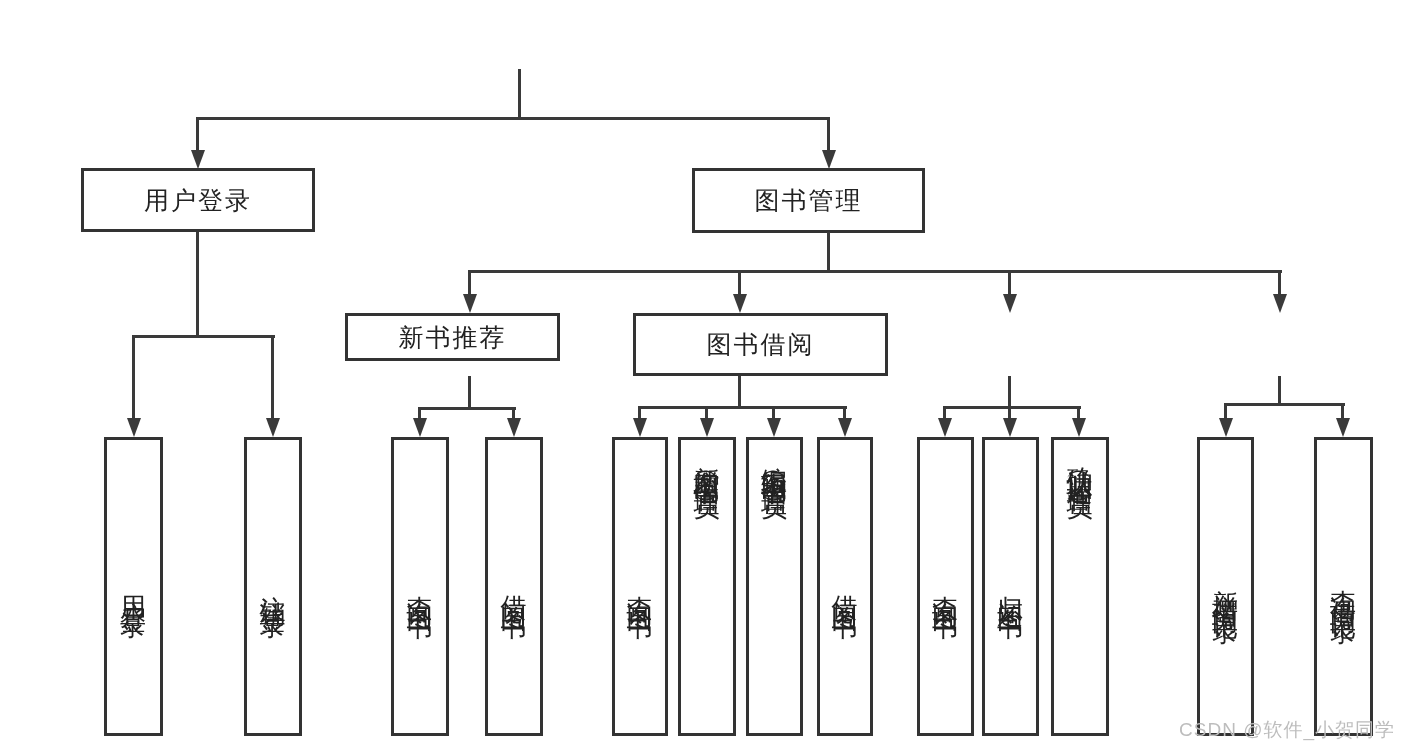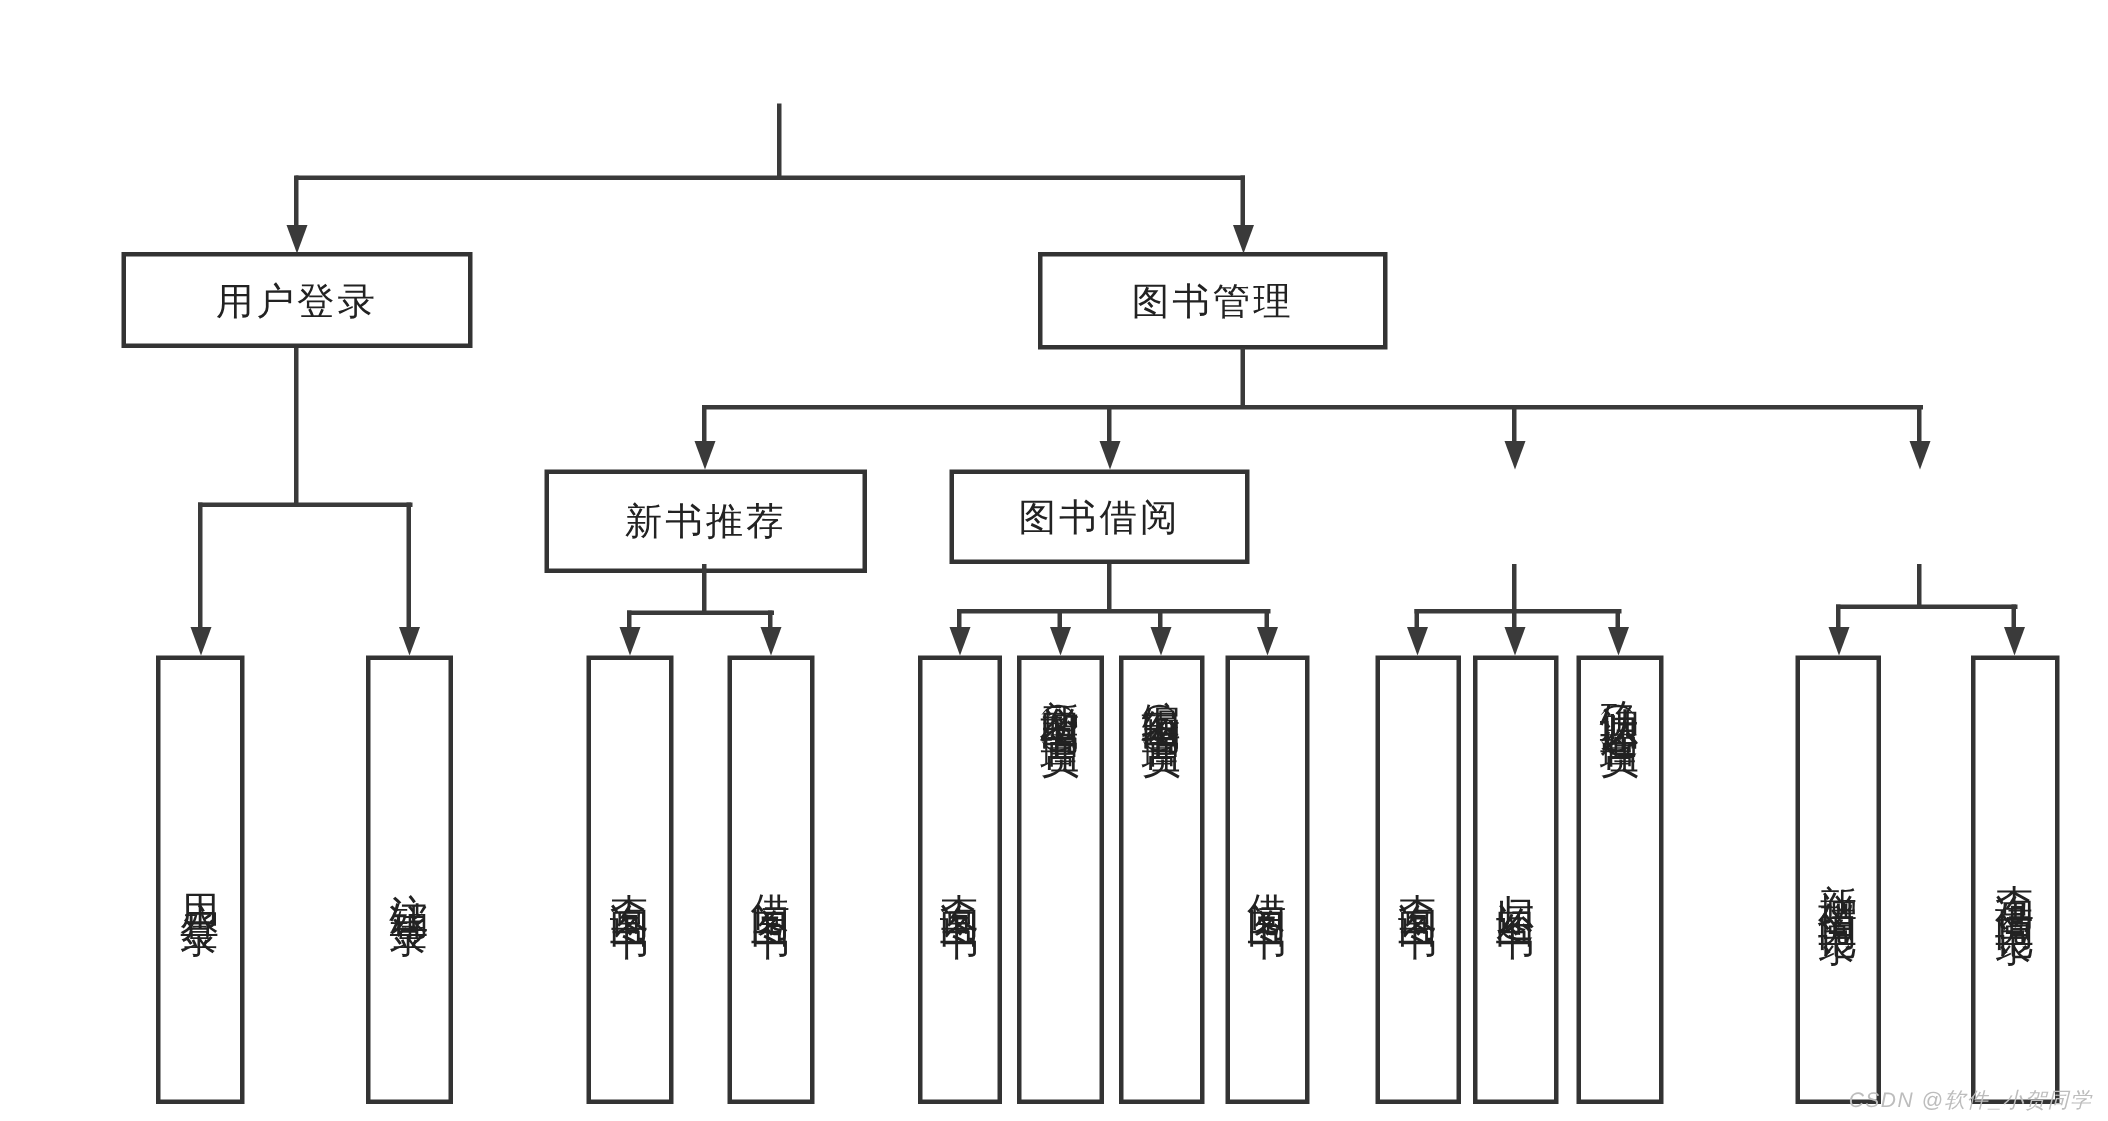--- a/index.html
+++ b/index.html
@@ -21,42 +21,42 @@
   .vbox.long .vlabel{letter-spacing:4px;}
   .vl{position:absolute;width:3px;background:#3a3a3a;}
   .hl{position:absolute;height:3px;background:#3a3a3a;}
   .arr{
     position:absolute;width:0;height:0;
     border-left:7px solid transparent;border-right:7px solid transparent;
     border-top:19px solid #3a3a3a;
   }
   .watermark{
     position:absolute;right:10px;bottom:4px;
-    font-size:14px;color:#bdbdbd;letter-spacing:1px;white-space:nowrap;font-style:italic;
+    font-size:19px;color:#bdbdbd;letter-spacing:1px;white-space:nowrap;
   }
 </style>
 </head>
 <body>
 
 <div class="canvas">
 
 
   <div class="node" style="left:81px;top:168px;width:234px;height:64px">
     <span class="hlabel">用户登录</span>
   </div>
 
   <div class="node" style="left:692px;top:168px;width:233px;height:65px">
     <span class="hlabel">图书管理</span>
   </div>
 
-  <div class="node" style="left:363px;top:313px;width:215px;height:69px">
+  <div class="node" style="left:345px;top:313px;width:215px;height:48px">
     <span class="hlabel">新书推荐</span>
   </div>
 
-  <div class="node" style="left:633px;top:313px;width:200px;height:63px">
+  <div class="node" style="left:633px;top:313px;width:255px;height:63px">
     <span class="hlabel">图书借阅</span>
   </div>
 
 
 
   <div class="node vbox" style="left:104px;top:437px;width:59px;height:299px">
     <span class="vlabel">用户登录</span>
   </div>
   <div class="node vbox" style="left:244px;top:437px;width:58px;height:299px">
     <span class="vlabel">注销登录</span>

